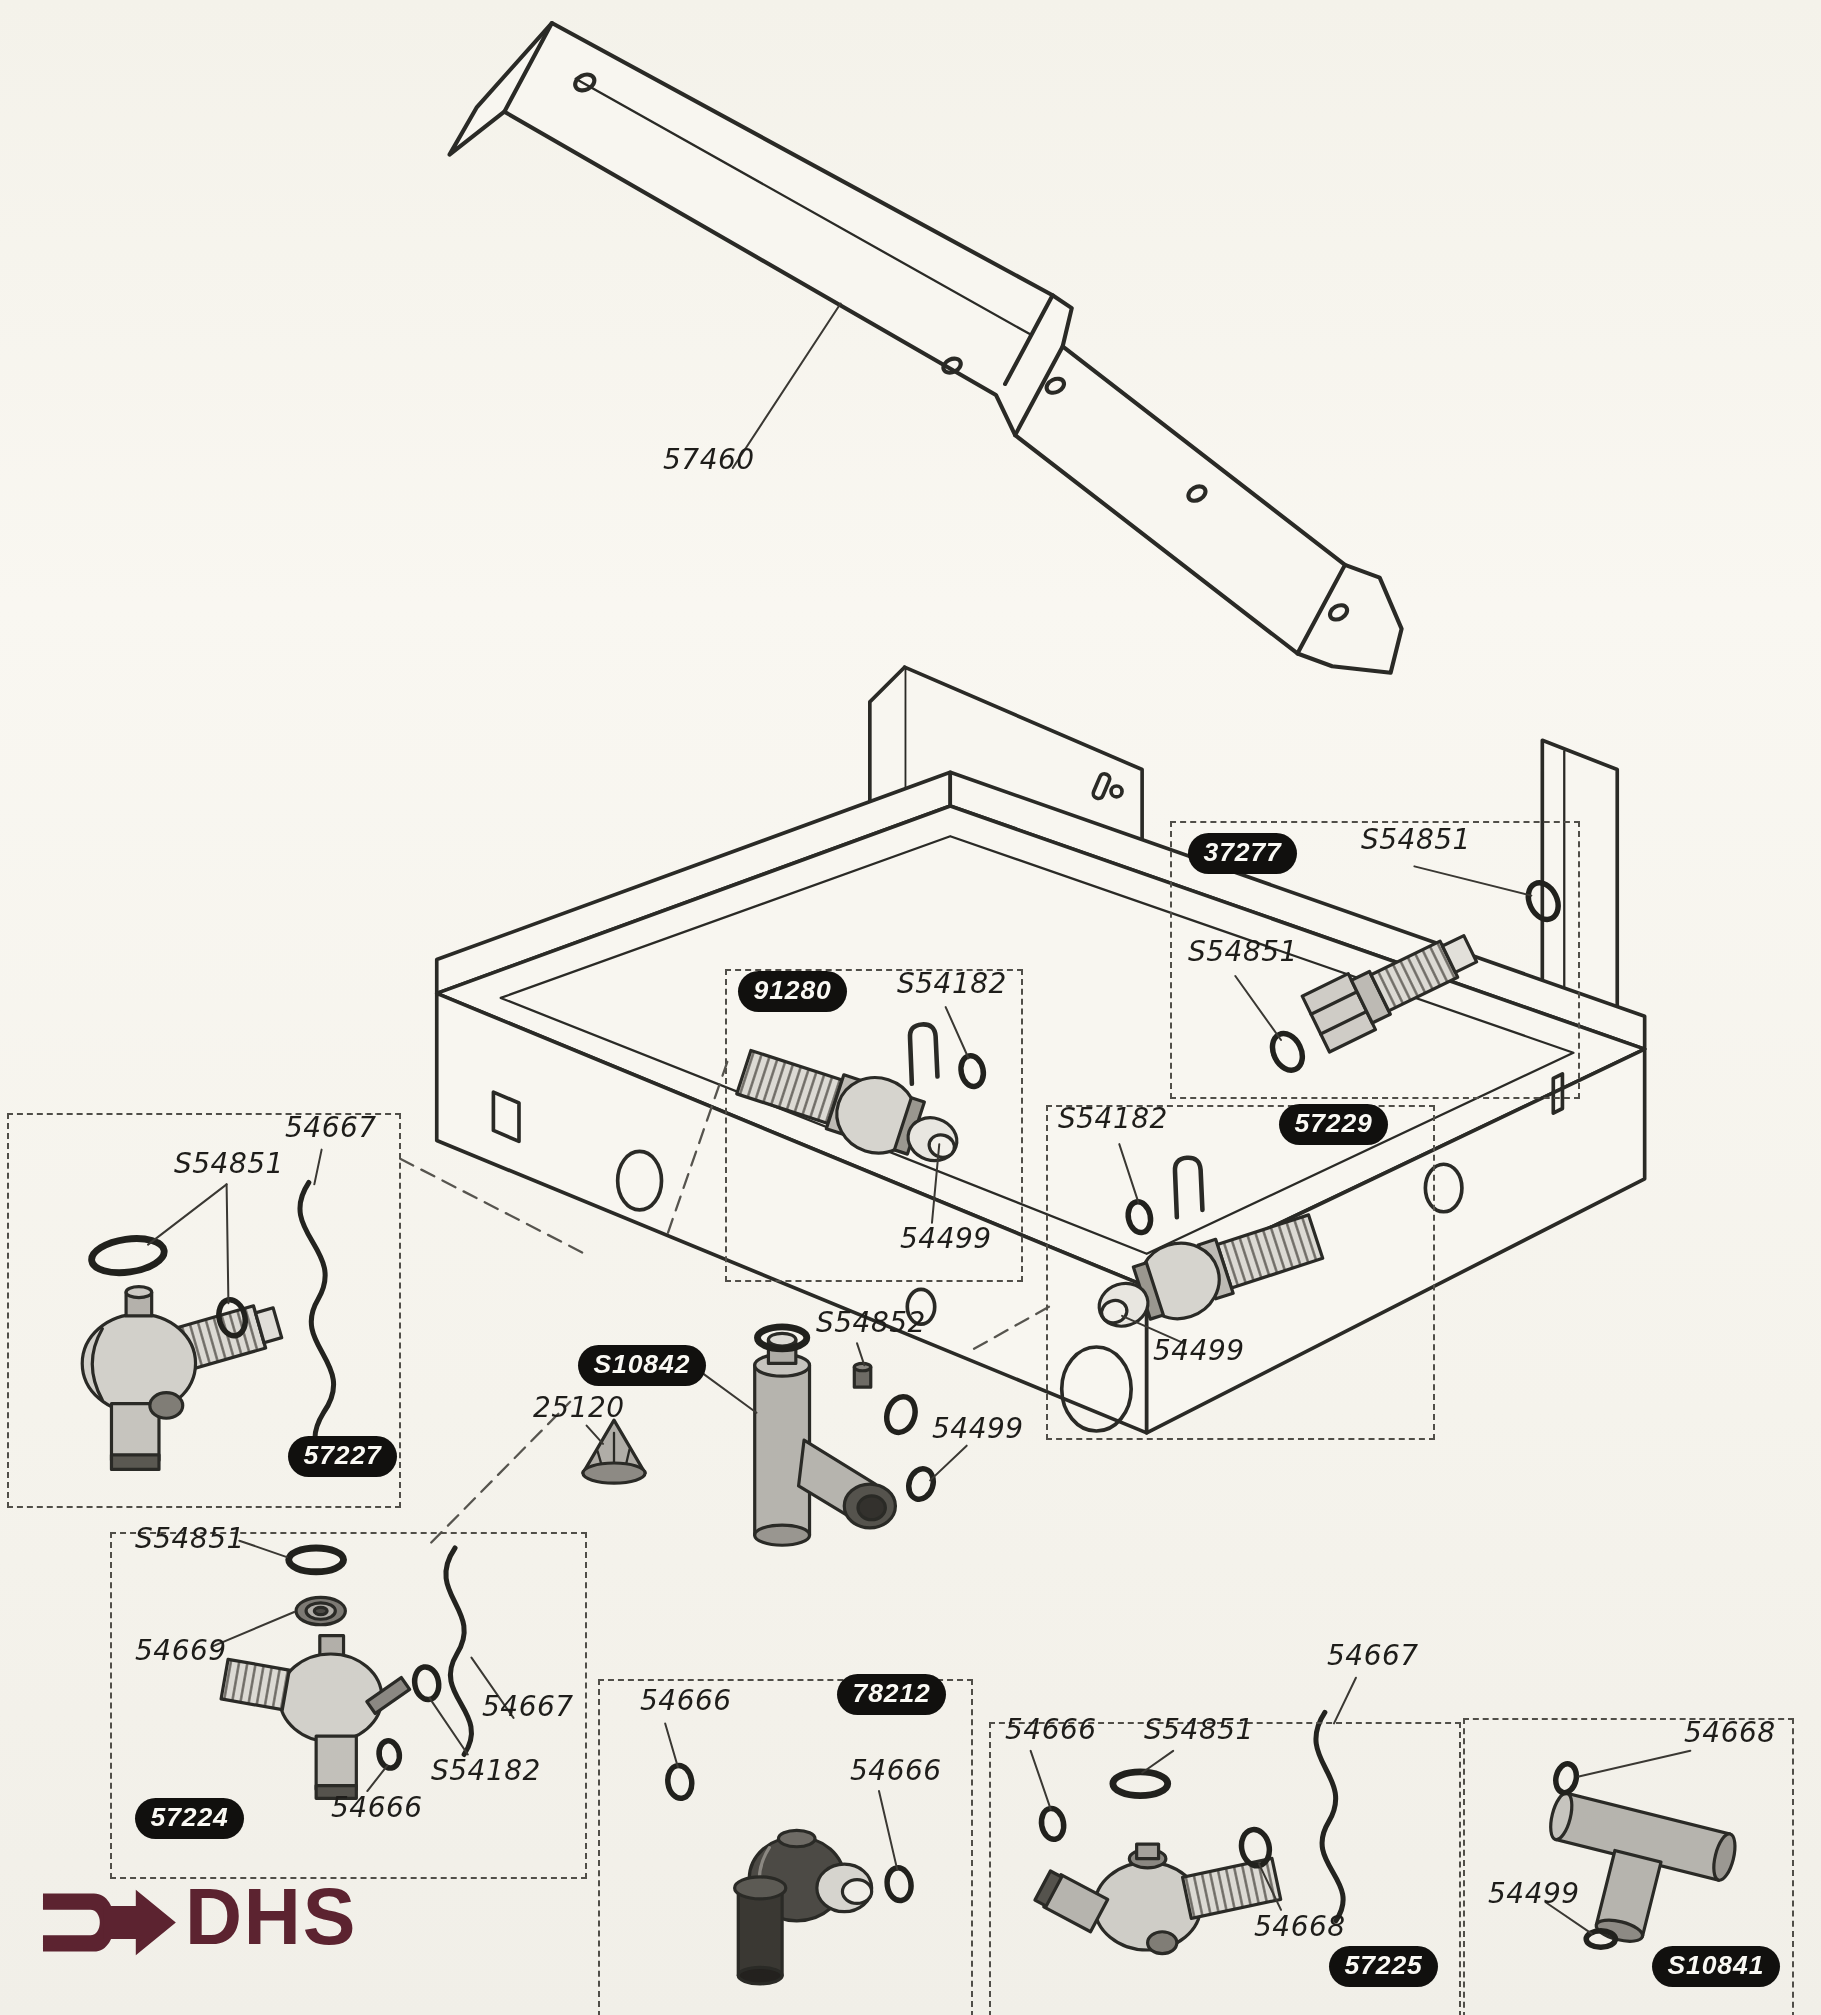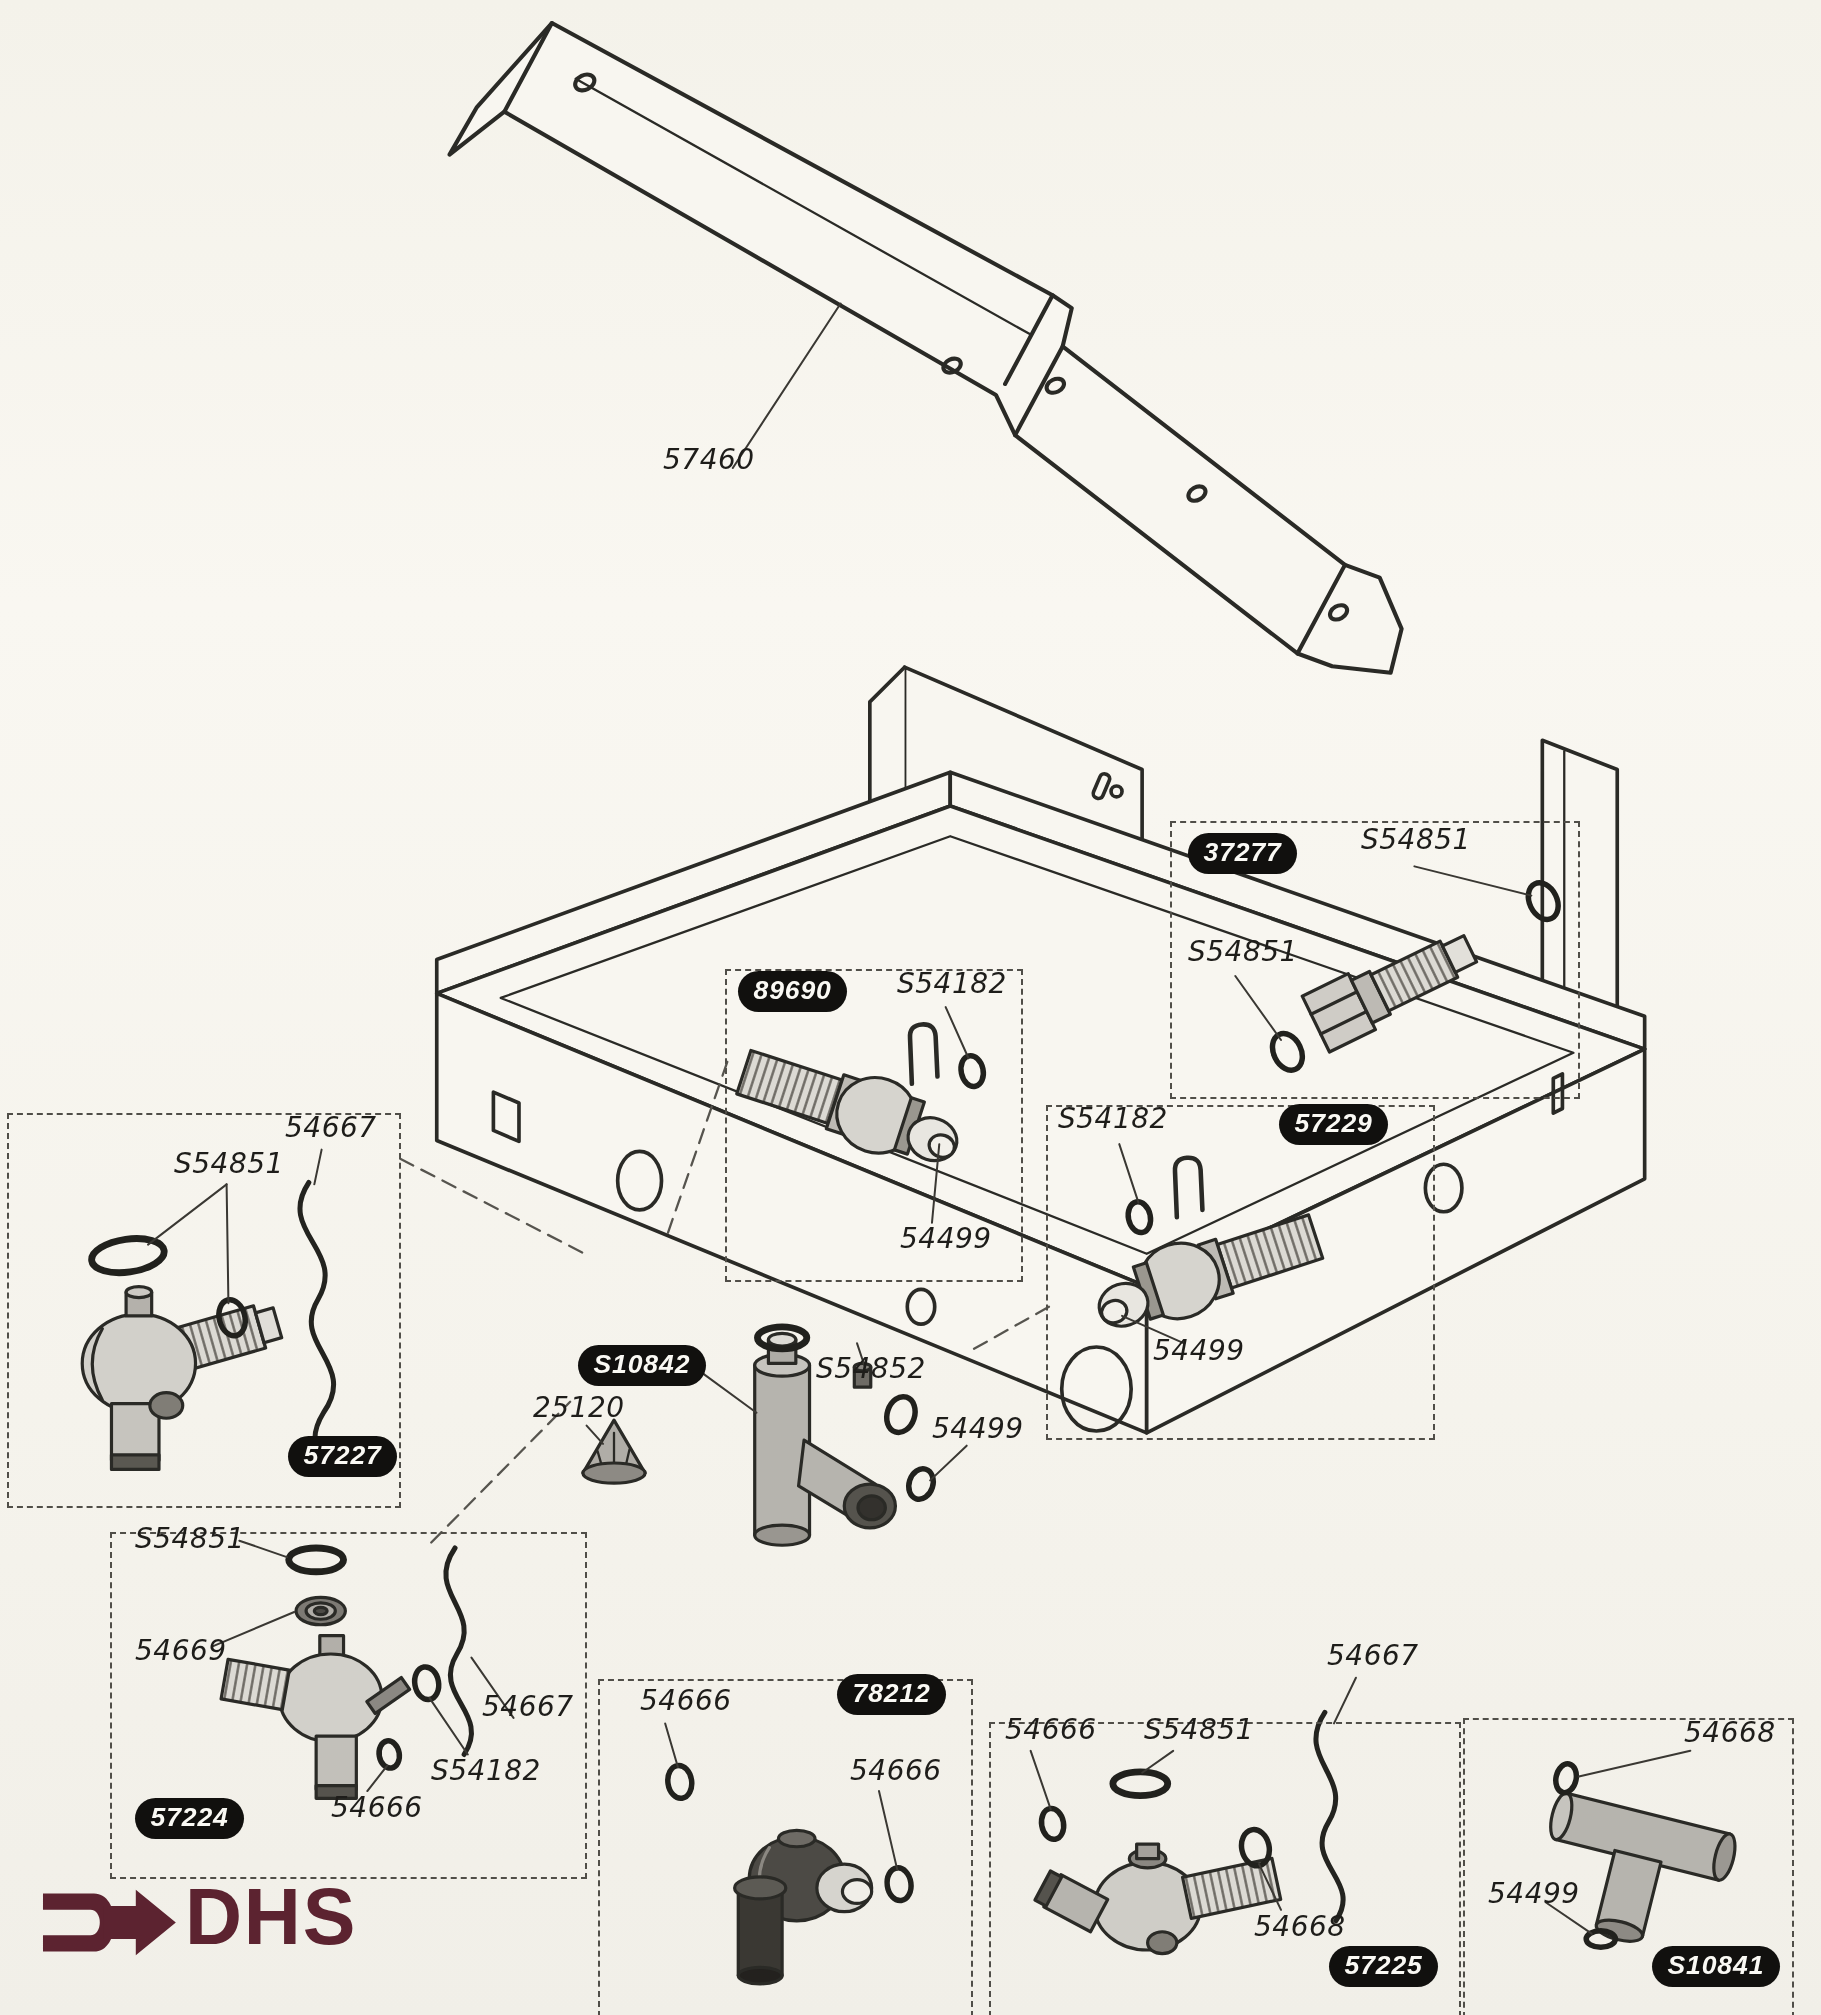--- a/index.html
+++ b/index.html
@@ -305,35 +305,35 @@
   <div class="gbox" style="left:598px;top:1679px;width:371px;height:334px"></div>
   <div class="gbox" style="left:989px;top:1722px;width:468px;height:291px"></div>
   <div class="gbox" style="left:1463px;top:1718px;width:327px;height:296px"></div>
 
   <div class="lbl" style="left:663px;top:445px">57460</div>
 
   <div class="tag" style="left:1188px;top:833px">37277</div>
   <div class="lbl" style="left:1361px;top:825px">S54851</div>
   <div class="lbl" style="left:1188px;top:937px">S54851</div>
 
-  <div class="tag" style="left:738px;top:971px">89690</div>
+  <div class="tag" style="left:738px;top:971px">91280</div>
   <div class="lbl" style="left:897px;top:969px">S54182</div>
   <div class="lbl" style="left:900px;top:1224px">54499</div>
 
   <div class="lbl" style="left:1058px;top:1104px">S54182</div>
   <div class="tag" style="left:1279px;top:1104px">57229</div>
   <div class="lbl" style="left:1153px;top:1336px">54499</div>
 
   <div class="lbl" style="left:285px;top:1113px">54667</div>
   <div class="lbl" style="left:174px;top:1149px">S54851</div>
   <div class="tag" style="left:288px;top:1436px">57227</div>
 
   <div class="tag" style="left:578px;top:1345px">S10842</div>
   <div class="lbl" style="left:533px;top:1393px">25120</div>
-  <div class="lbl" style="left:816px;top:1354px">S54852</div>
+  <div class="lbl" style="left:816px;top:1308px">S54852</div>
   <div class="lbl" style="left:932px;top:1414px">54499</div>
 
   <div class="lbl" style="left:135px;top:1524px">S54851</div>
   <div class="lbl" style="left:135px;top:1636px">54669</div>
   <div class="lbl" style="left:482px;top:1692px">54667</div>
   <div class="lbl" style="left:431px;top:1756px">S54182</div>
   <div class="lbl" style="left:331px;top:1793px">54666</div>
   <div class="tag" style="left:135px;top:1798px">57224</div>
 
   <div class="lbl" style="left:640px;top:1686px">54666</div>

